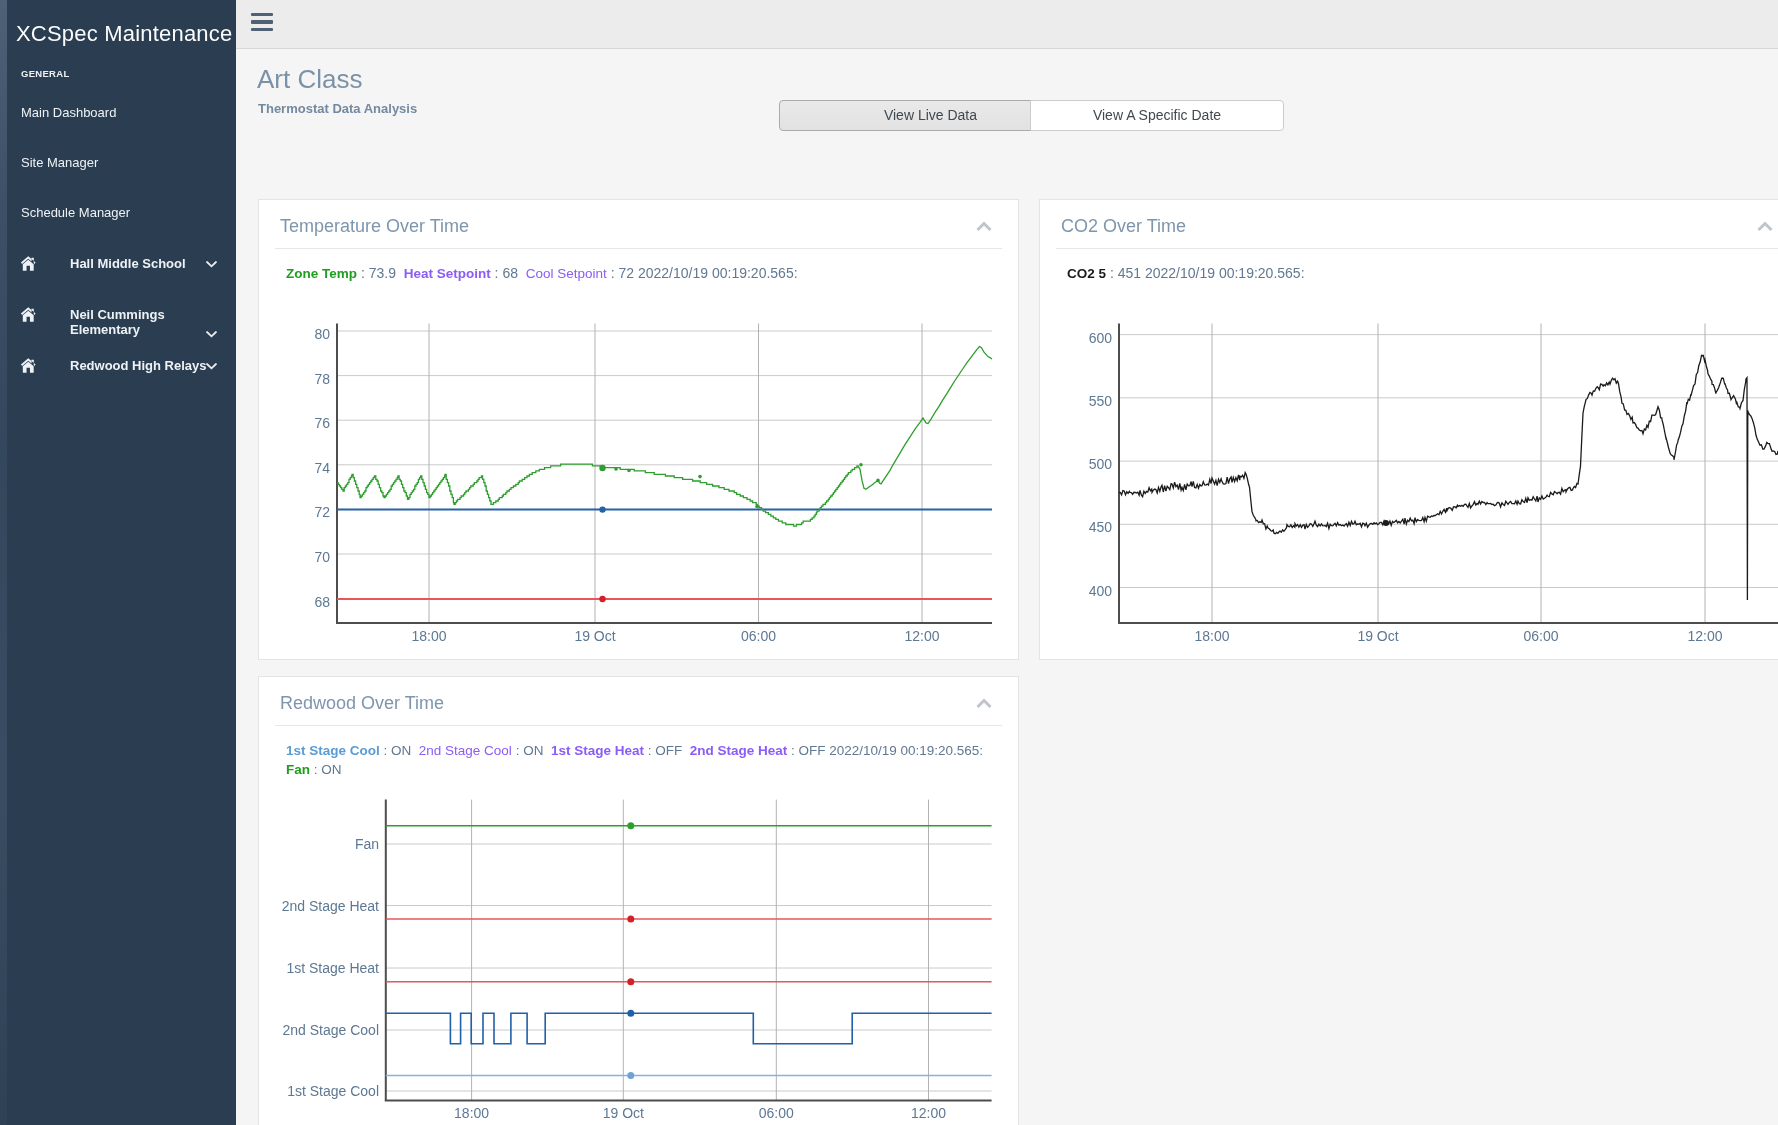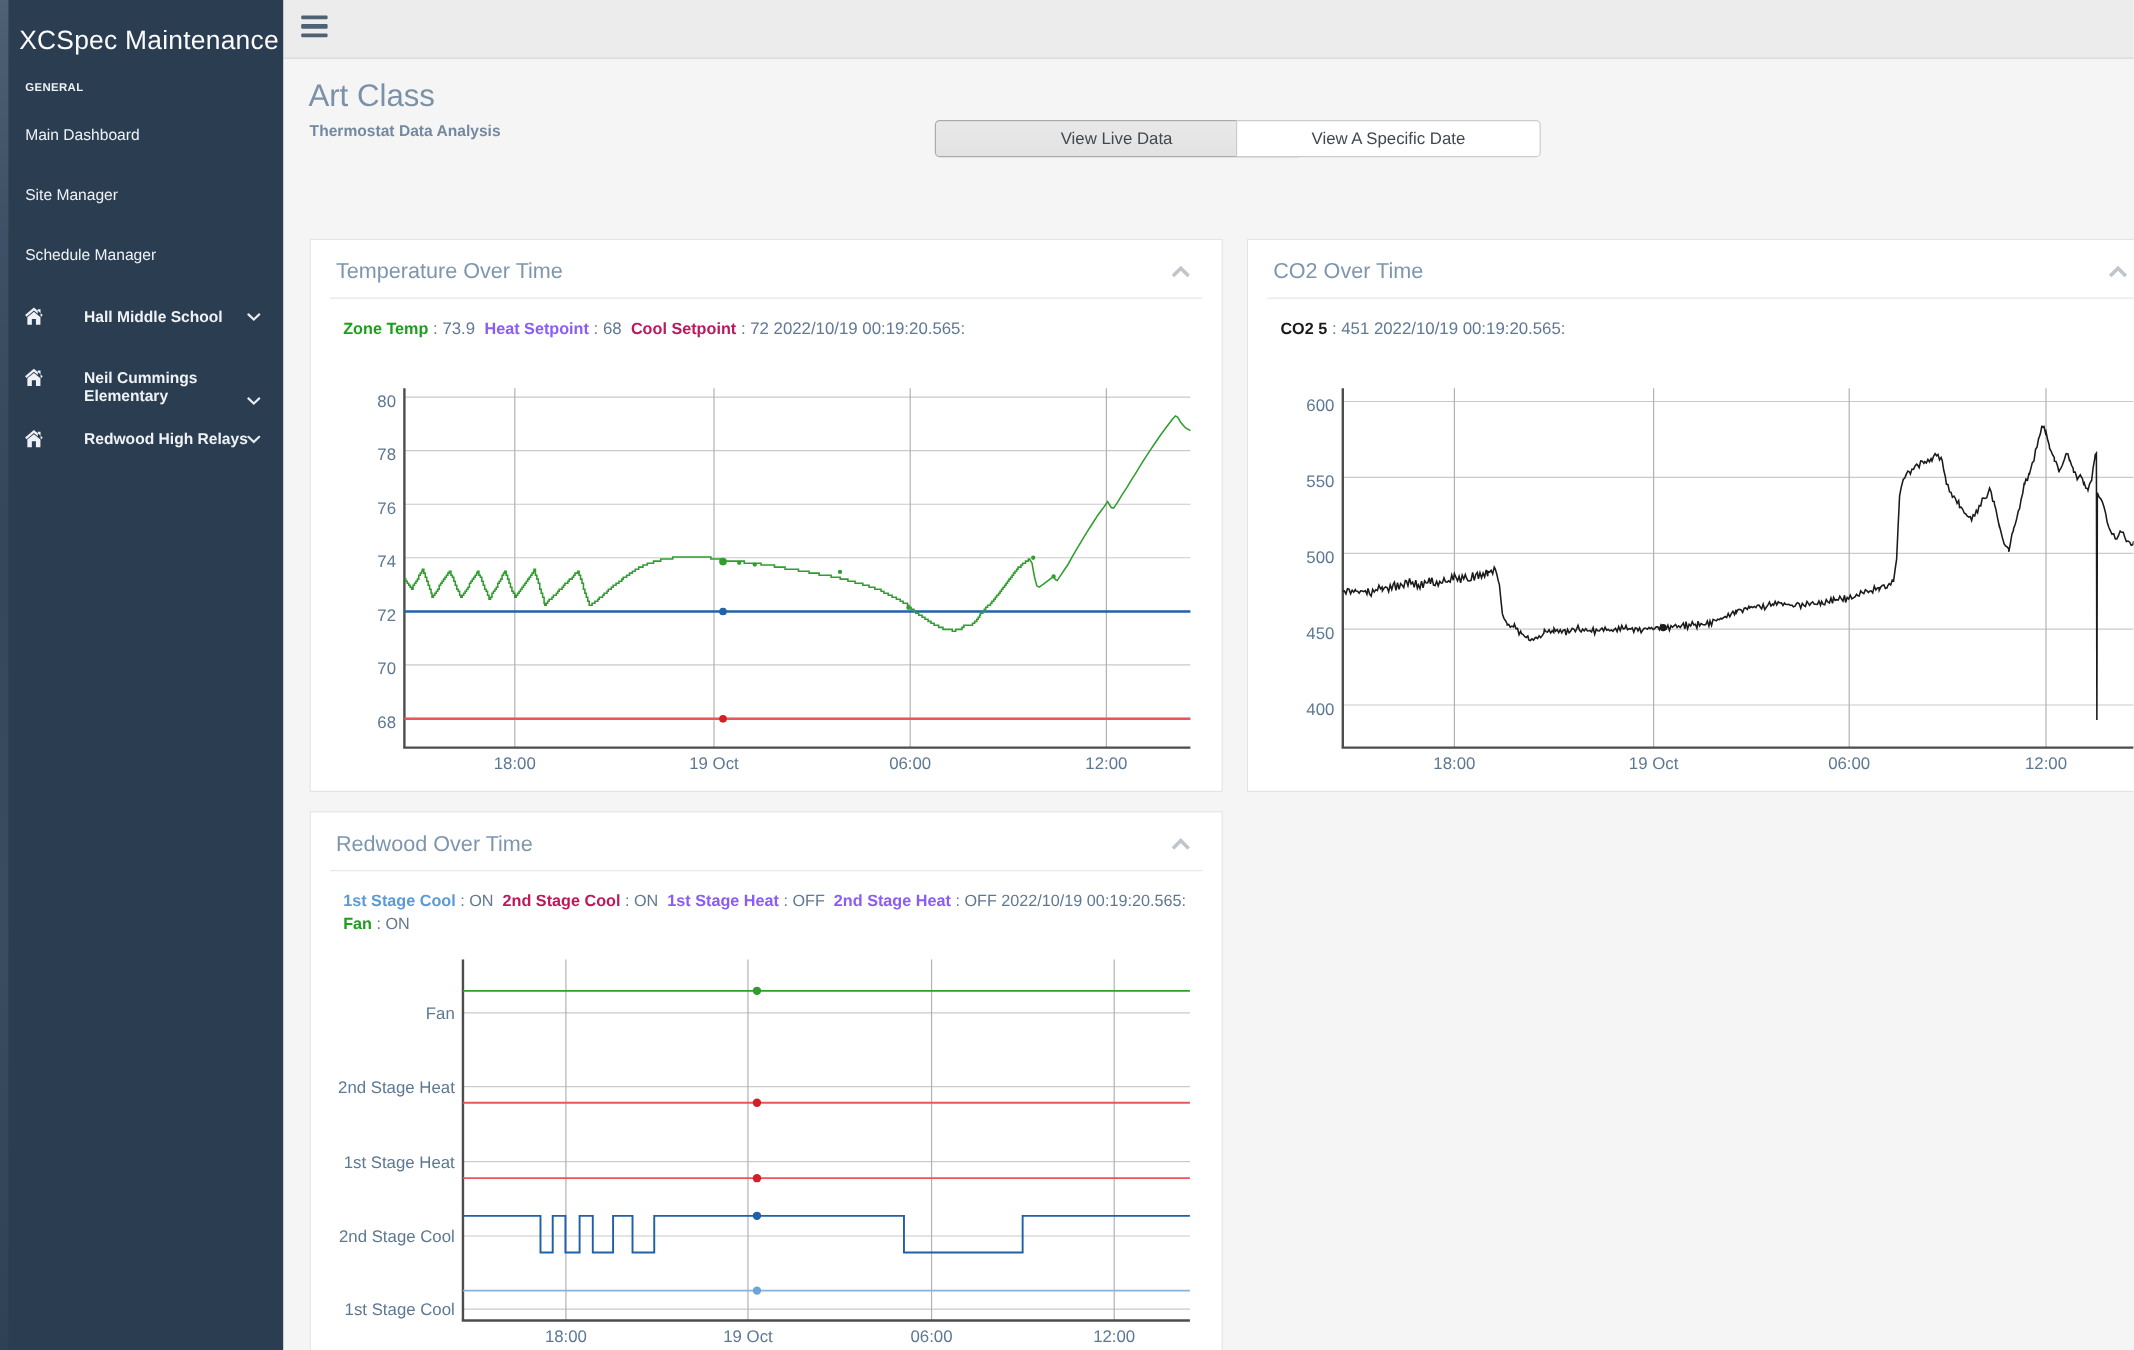--- a/index.html
+++ b/index.html
@@ -30,21 +30,21 @@
 .panel { position:absolute; background:#ffffff; border:1px solid #e4e4e4; }
 #p-temp { left:258px; top:199px; width:761px; height:461px; }
 #p-co2 { left:1039px; top:199px; width:761px; height:461px; }
 #p-rel { left:258px; top:676px; width:761px; height:461px; }
 .ptitle { position:absolute; left:21px; top:16px; font-size:18px; color:#7e96ad; }
 .pdiv { position:absolute; left:16px; right:16px; top:48px; height:1px; background:#e7e7e7; }
 .pchev { position:absolute; right:26px; top:22px; }
 .legend { position:absolute; left:27px; top:64px; font-size:14px; color:#617892; line-height:19px; }
 .lg { color:#1e9e1e; font-weight:bold; font-size:13.5px; }
 .lr { color:#8b5cf6; font-weight:bold; font-size:13.5px; }
-.lb { color:#be185d; font-weight:bold; font-size:13.5px; }
+.lb { color:#8b5cf6; font-weight:normal; font-size:13.5px; }
 .llb { color:#5b9bd5; font-weight:bold; font-size:13.5px; }
 .lk { color:#1a1a1a; font-weight:bold; font-size:13.5px; }
 svg { position:absolute; overflow:visible; }
 text { font-family:"Liberation Sans", sans-serif; fill:#5d7893; font-size:14px; }
 </style></head>
 <body>
 
 <div class="abs" id="navbar">
   <div class="bbar" style="top:12.5px"></div>
   <div class="bbar" style="top:20px"></div>

